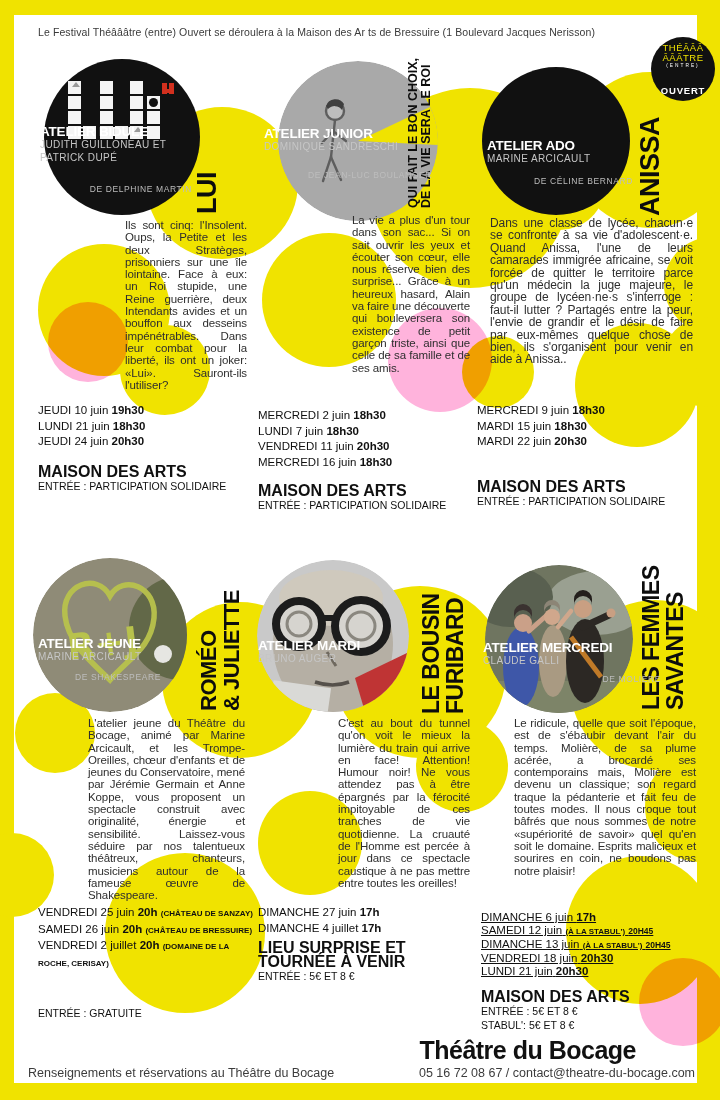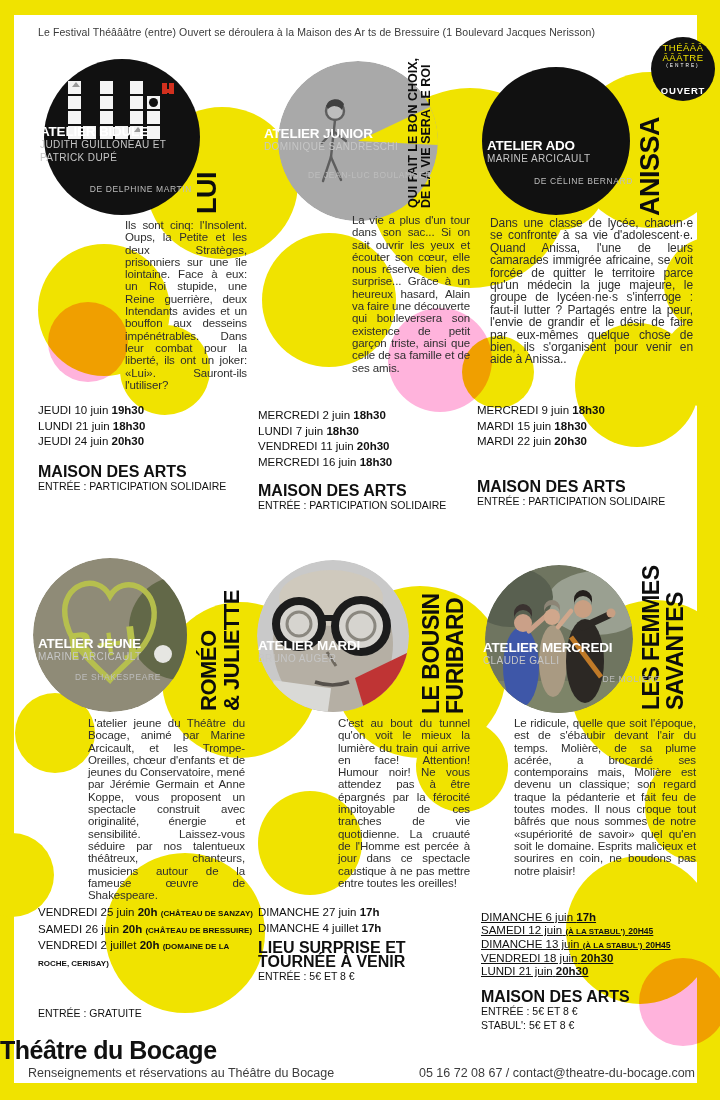--- a/index.html
+++ b/index.html
@@ -27,21 +27,21 @@
   .tsmall{font-size:8.5px;}
   .vblock{position:absolute;z-index:5;color:#101010;}
   .vblock .venue{font-size:16px;font-weight:bold;line-height:14px;}
   .vblock .entry{font-size:10.5px;line-height:14px;}
   .header-line{position:absolute;left:38px;top:26px;font-size:10.5px;color:#3a3a3a;z-index:5;letter-spacing:0.1px;}
   .logo{position:absolute;left:651px;top:37px;width:64px;height:64px;border-radius:50%;background:#111;z-index:7;
         display:flex;flex-direction:column;align-items:center;justify-content:center;text-align:center;line-height:1.05;}
   .logo .y{color:#f0e300;font-weight:normal;font-size:9.5px;letter-spacing:0.5px;}
   .logo .entre{color:#ffffff;font-size:4.8px;letter-spacing:2px;margin:1px 0;}
   .logo .w{color:#ffffff;font-weight:bold;font-size:9.5px;letter-spacing:0.8px;margin-top:16px;}
-  .footer-brand{position:absolute;left:0;top:1036px;width:636px;text-align:left;font-size:25px;font-weight:bold;color:#111;z-index:5;letter-spacing:-0.5px;}
+  .footer-brand{position:absolute;left:0;top:1036px;width:636px;text-align:right;font-size:25px;font-weight:bold;color:#111;z-index:5;letter-spacing:-0.5px;}
   .footer-contact{position:absolute;left:28px;top:1066px;width:667px;display:flex;justify-content:space-between;font-size:12.5px;color:#3c3c3c;z-index:5;gap:31px;}
 </style>
 </head>
 <body>
 
 <div class="page"></div>
 
 <div class="circle ydot" style="left:146px;top:107px;width:152px;height:152px;"></div>
 <div class="circle ydot" style="left:38px;top:244px;width:132px;height:132px;"></div>
 <div class="circle ydot" style="left:120px;top:325px;width:90px;height:90px;"></div>

